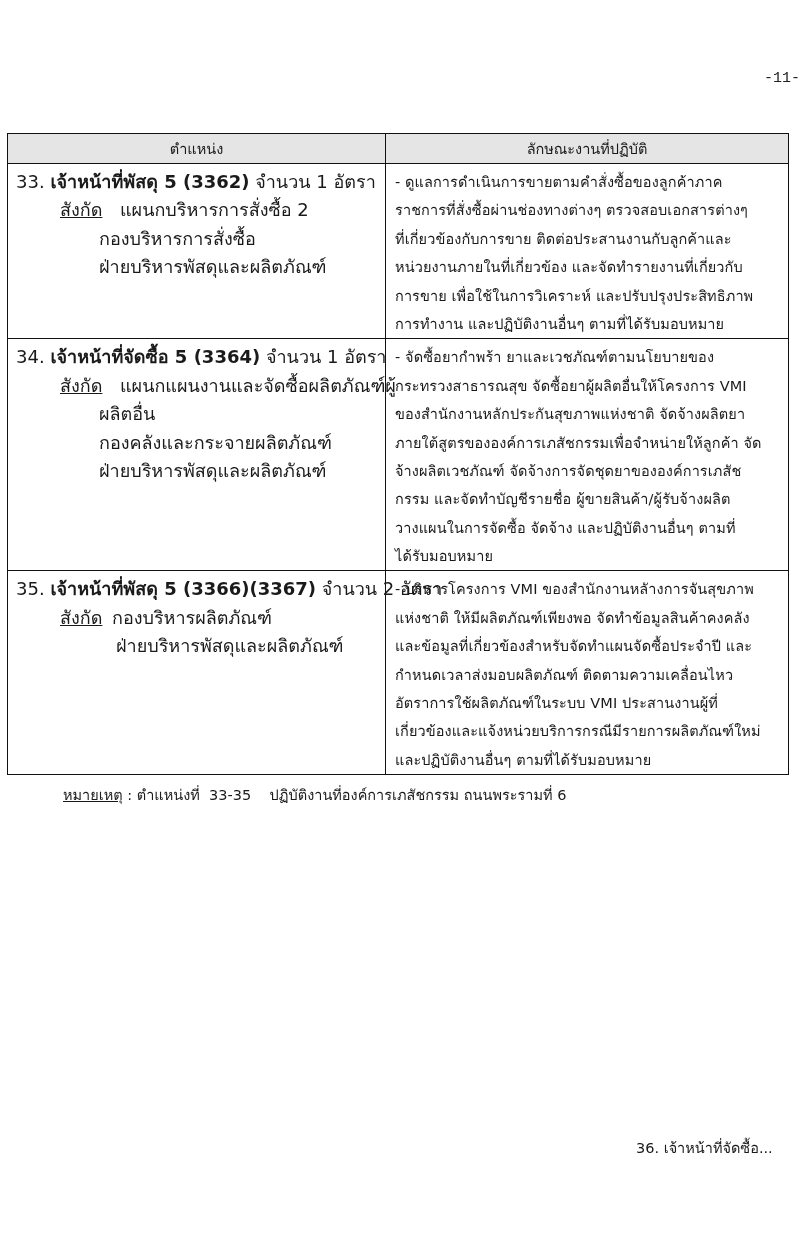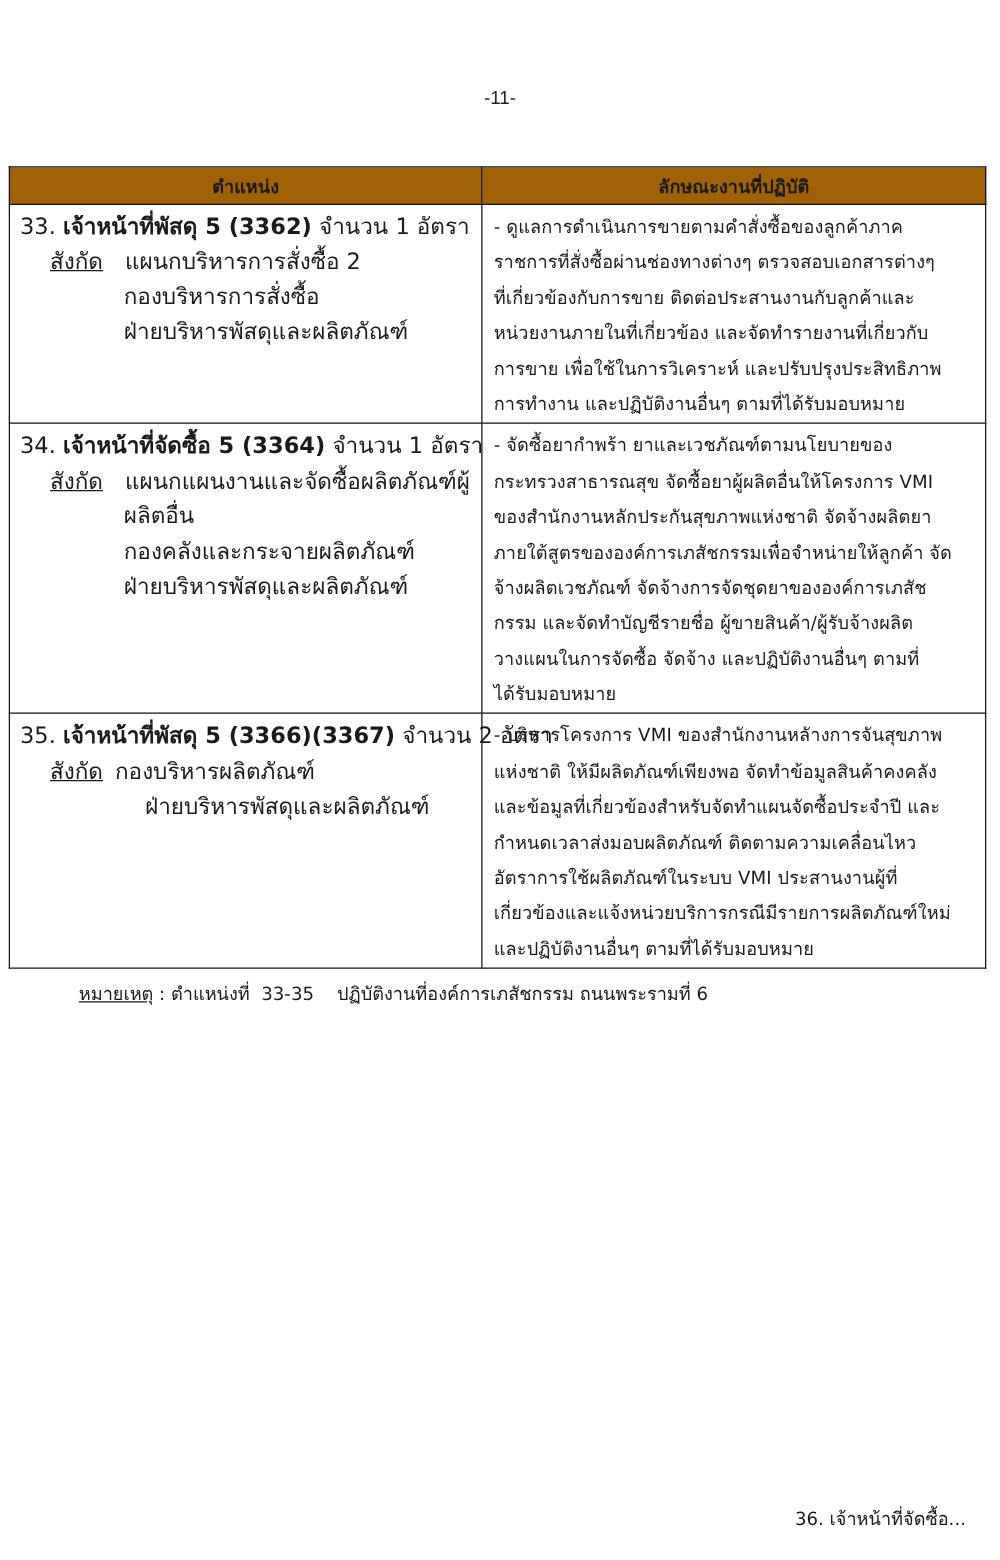--- a/index.html
+++ b/index.html
@@ -3,58 +3,58 @@
 <meta charset="utf-8">
 <style>
   html, body { margin: 0; padding: 0; background: #ffffff; }
   body {
     width: 800px; height: 1248px; position: relative; overflow: hidden;
     font-family: "DejaVu Sans", "Liberation Sans", sans-serif;
     color: #1a1a1a;
   }
   .page-number {
     position: absolute; top: 70px; left: 0; width: 800px;
-    text-align: center; font-size: 15px; color: #222;
-    font-family: Liberation Sans, sans-serif;
+    text-align: right; font-size: 15px; color: #222;
+    font-family: Liberation Mono, monospace;
   }
   table.positions {
     position: absolute; top: 133px; left: 7px; width: 781px;
     border-collapse: collapse; table-layout: fixed;
   }
   table.positions th, table.positions td {
     border: 1.5px solid #111;
     vertical-align: top;
   }
   table.positions th {
-    background: #a16207; height: 29px;
-    font-weight: bold; font-size: 14.5px; text-align: center; vertical-align: middle;
+    background: #e5e5e5; height: 29px;
+    font-weight: normal; font-size: 14.5px; text-align: center; vertical-align: middle;
     padding: 0;
   }
   col.c1 { width: 378px; }
   col.c2 { width: 403px; }
   td.pos { padding: 4px 6px 0 8px; font-size: 18px; }
   td.duty { padding: 4px 6px 0 9px; font-size: 14.5px; }
   .line { height: 28.4px; line-height: 28.4px; white-space: nowrap; }
   .title-line .num { font-weight: normal; }
   .title-line .name { font-weight: bold; }
-  .aff-label { text-decoration: underline; display: inline-block; width: 40px; margin-left: 24px; }
+  .aff-label { text-decoration: underline; display: inline-block; width: 40px; margin-left: 44px; }
   .aff-first { display: inline-block; margin-left: 20px; }
-  .indent { padding-left: 83px; font-family: Liberation Mono, monospace; }
+  .indent { padding-left: 83px; }
   .indent-35 { padding-left: 100px; }
   .aff-first-35 { display: inline-block; margin-left: 12px; text-align: center; }
   .duty .line { letter-spacing: 0.1px; }
   .row33 td { height: 165px; }
   .row34 td { height: 225px; }
   .row35 td { height: 199px; }
   .note {
     position: absolute; top: 783px; left: 63px; font-size: 14.5px; white-space: nowrap;
   }
   .note .note-label { text-decoration: underline; }
   .continuation {
-    position: absolute; top: 1203px; left: 636px; font-size: 14.5px; white-space: nowrap;
+    position: absolute; top: 1136px; left: 636px; font-size: 14.5px; white-space: nowrap;
   }
 </style>
 </head>
 <body>
 
 <div class="page-number">-11-</div>
 
 <table class="positions">
   <colgroup>
       <col class="c1">

